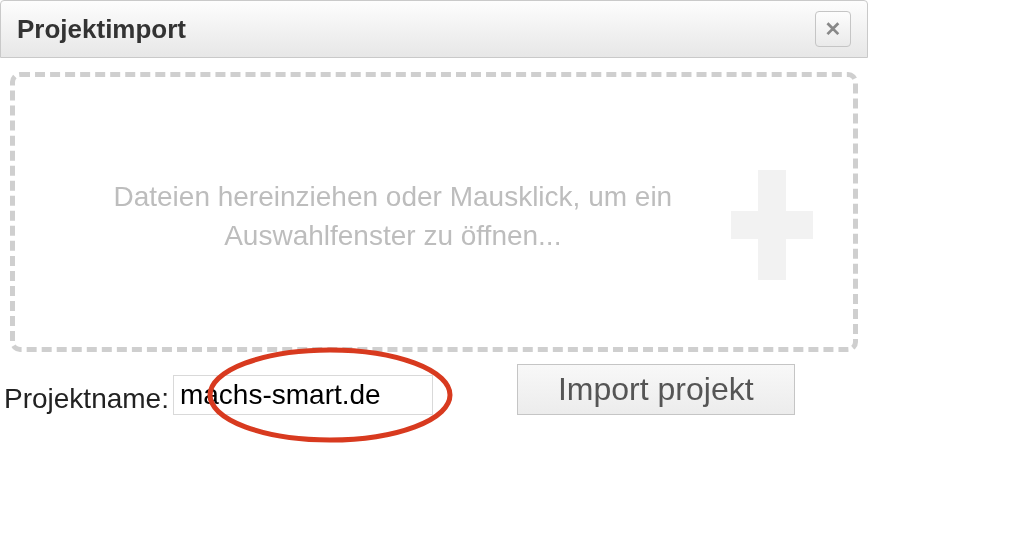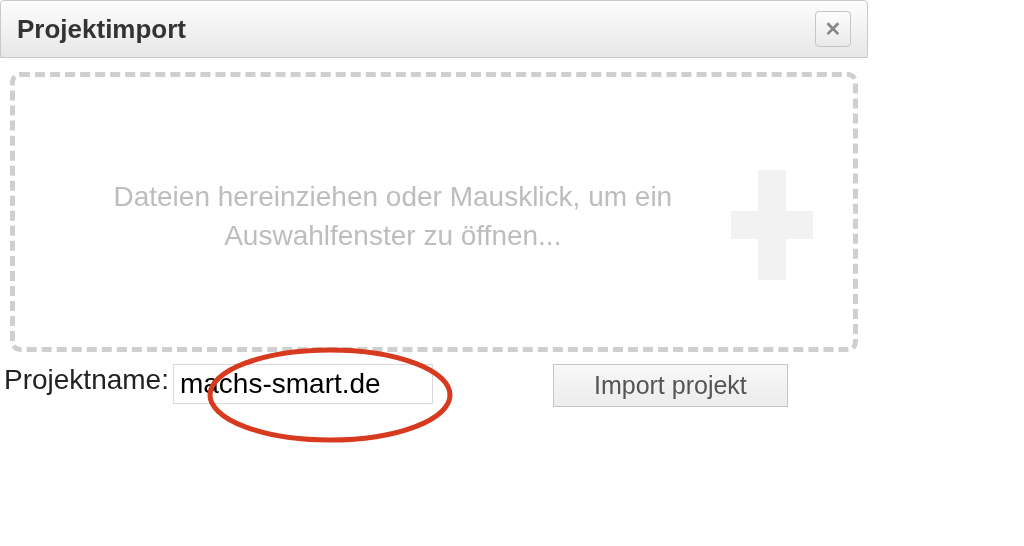--- a/index.html
+++ b/index.html
@@ -85,42 +85,42 @@
   }
   .plus-icon::after {
     top: 50%;
     left: 0;
     height: 28px;
     width: 100%;
     transform: translateY(-50%);
   }
   .row {
     display: flex;
-    align-items: flex-start;
+    align-items: flex-end;
     margin-top: 12px;
     font-size: 28px;
     color: #222;
     position: relative;
   }
   .projname-label {
     margin-left: -6px;
   }
   .projname-input {
     font-size: 28px;
     font-family: inherit;
     border: 1px solid #d9d9d9;
     padding: 2px 6px;
     width: 260px;
     margin-left: 4px;
     background: #fff;
     line-height: 1.2;
   }
   .import-btn {
-    margin-left: 120px;
-    font-size: 25px;
+    margin-left: 84px;
+    font-size: 32px;
     font-family: inherit;
     padding: 6px 40px;
     background: linear-gradient(to bottom, #f8f8f8 0%, #ececec 100%);
     border: 1px solid #c5c5c5;
     color: #555;
     cursor: pointer;
   }
   
   .annotation-ellipse {
     position: absolute;

